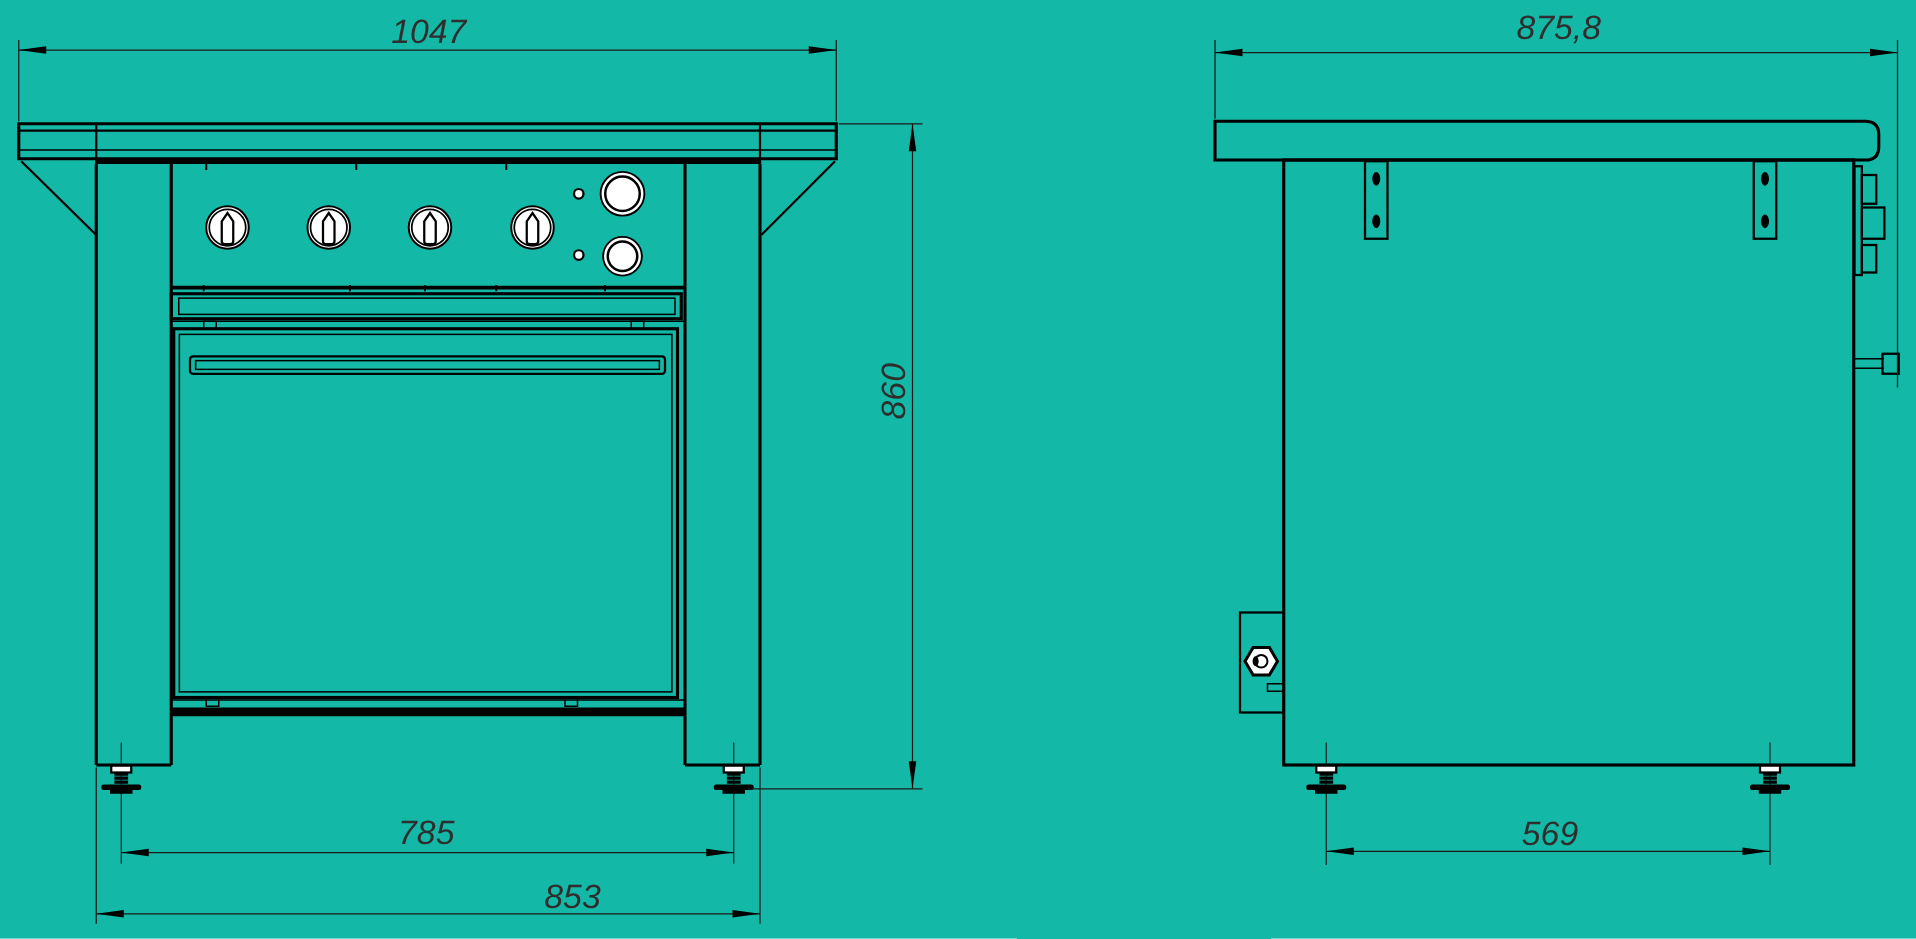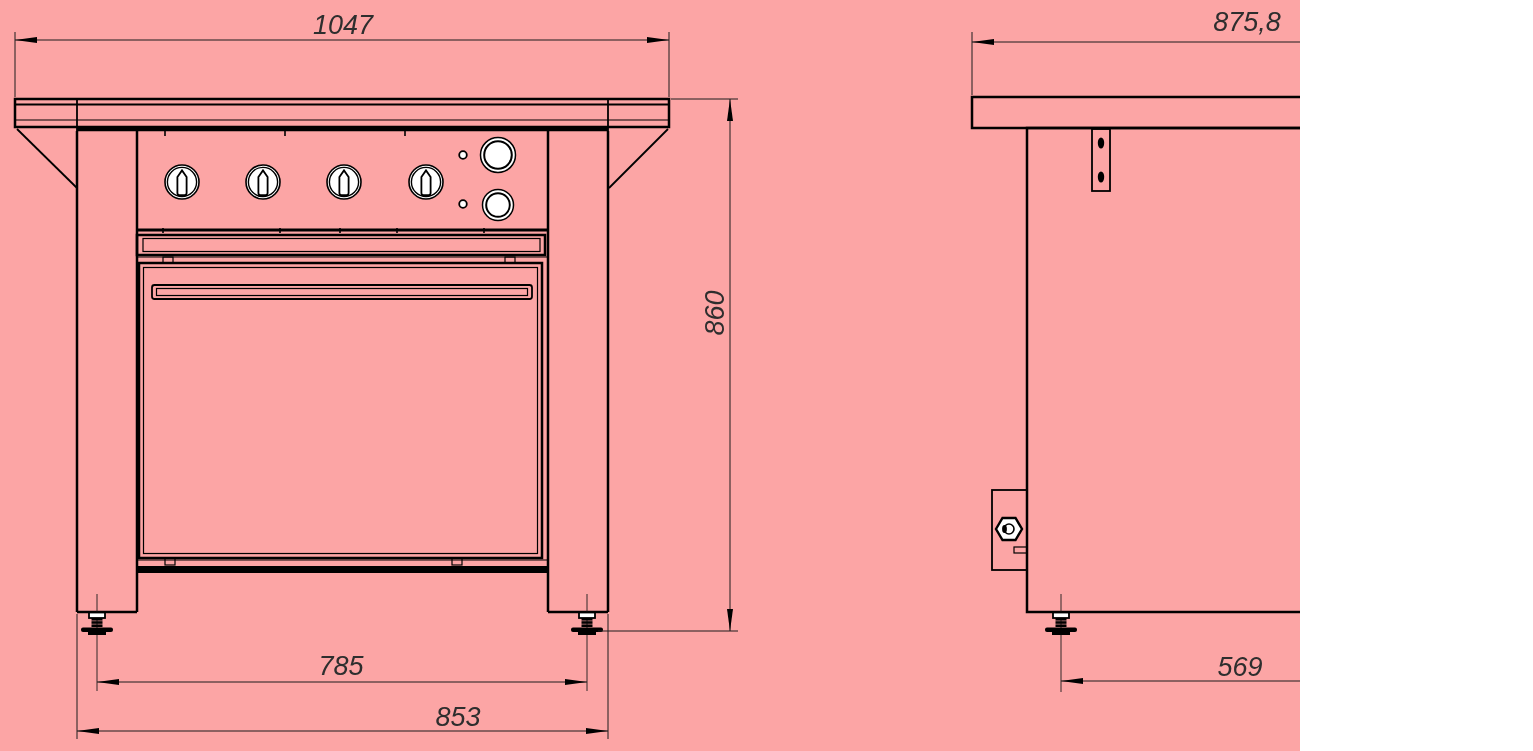--- a/index.html
+++ b/index.html
@@ -1,16 +1,16 @@
 <!DOCTYPE html>
 <html><head>
 <meta charset="utf-8">
 <style>
   html,body{margin:0;padding:0;background:#ffffff;}
-  #stage{position:relative;width:1300px;height:751px;background:#fca5a5;overflow:hidden;
+  #stage{position:relative;width:1533px;height:751px;background:#14b8a6;overflow:hidden;
          font-family:"Liberation Sans",sans-serif;}
   svg{position:absolute;left:0;top:0;}
   .ol{fill:none;stroke:#000;stroke-width:2.5;stroke-linejoin:miter;}
   .ml{fill:none;stroke:#000;stroke-width:1.8;}
   .tl{fill:none;stroke:#000;stroke-width:1.2;}
   .dim{fill:none;stroke:#1c1c1c;stroke-width:1;}
   .cl{fill:none;stroke:#1c1c1c;stroke-width:0.9;}
   .arr{fill:#000;stroke:none;}
   .blk{fill:#000;stroke:none;}
   .wfill{fill:#ffffff;}

